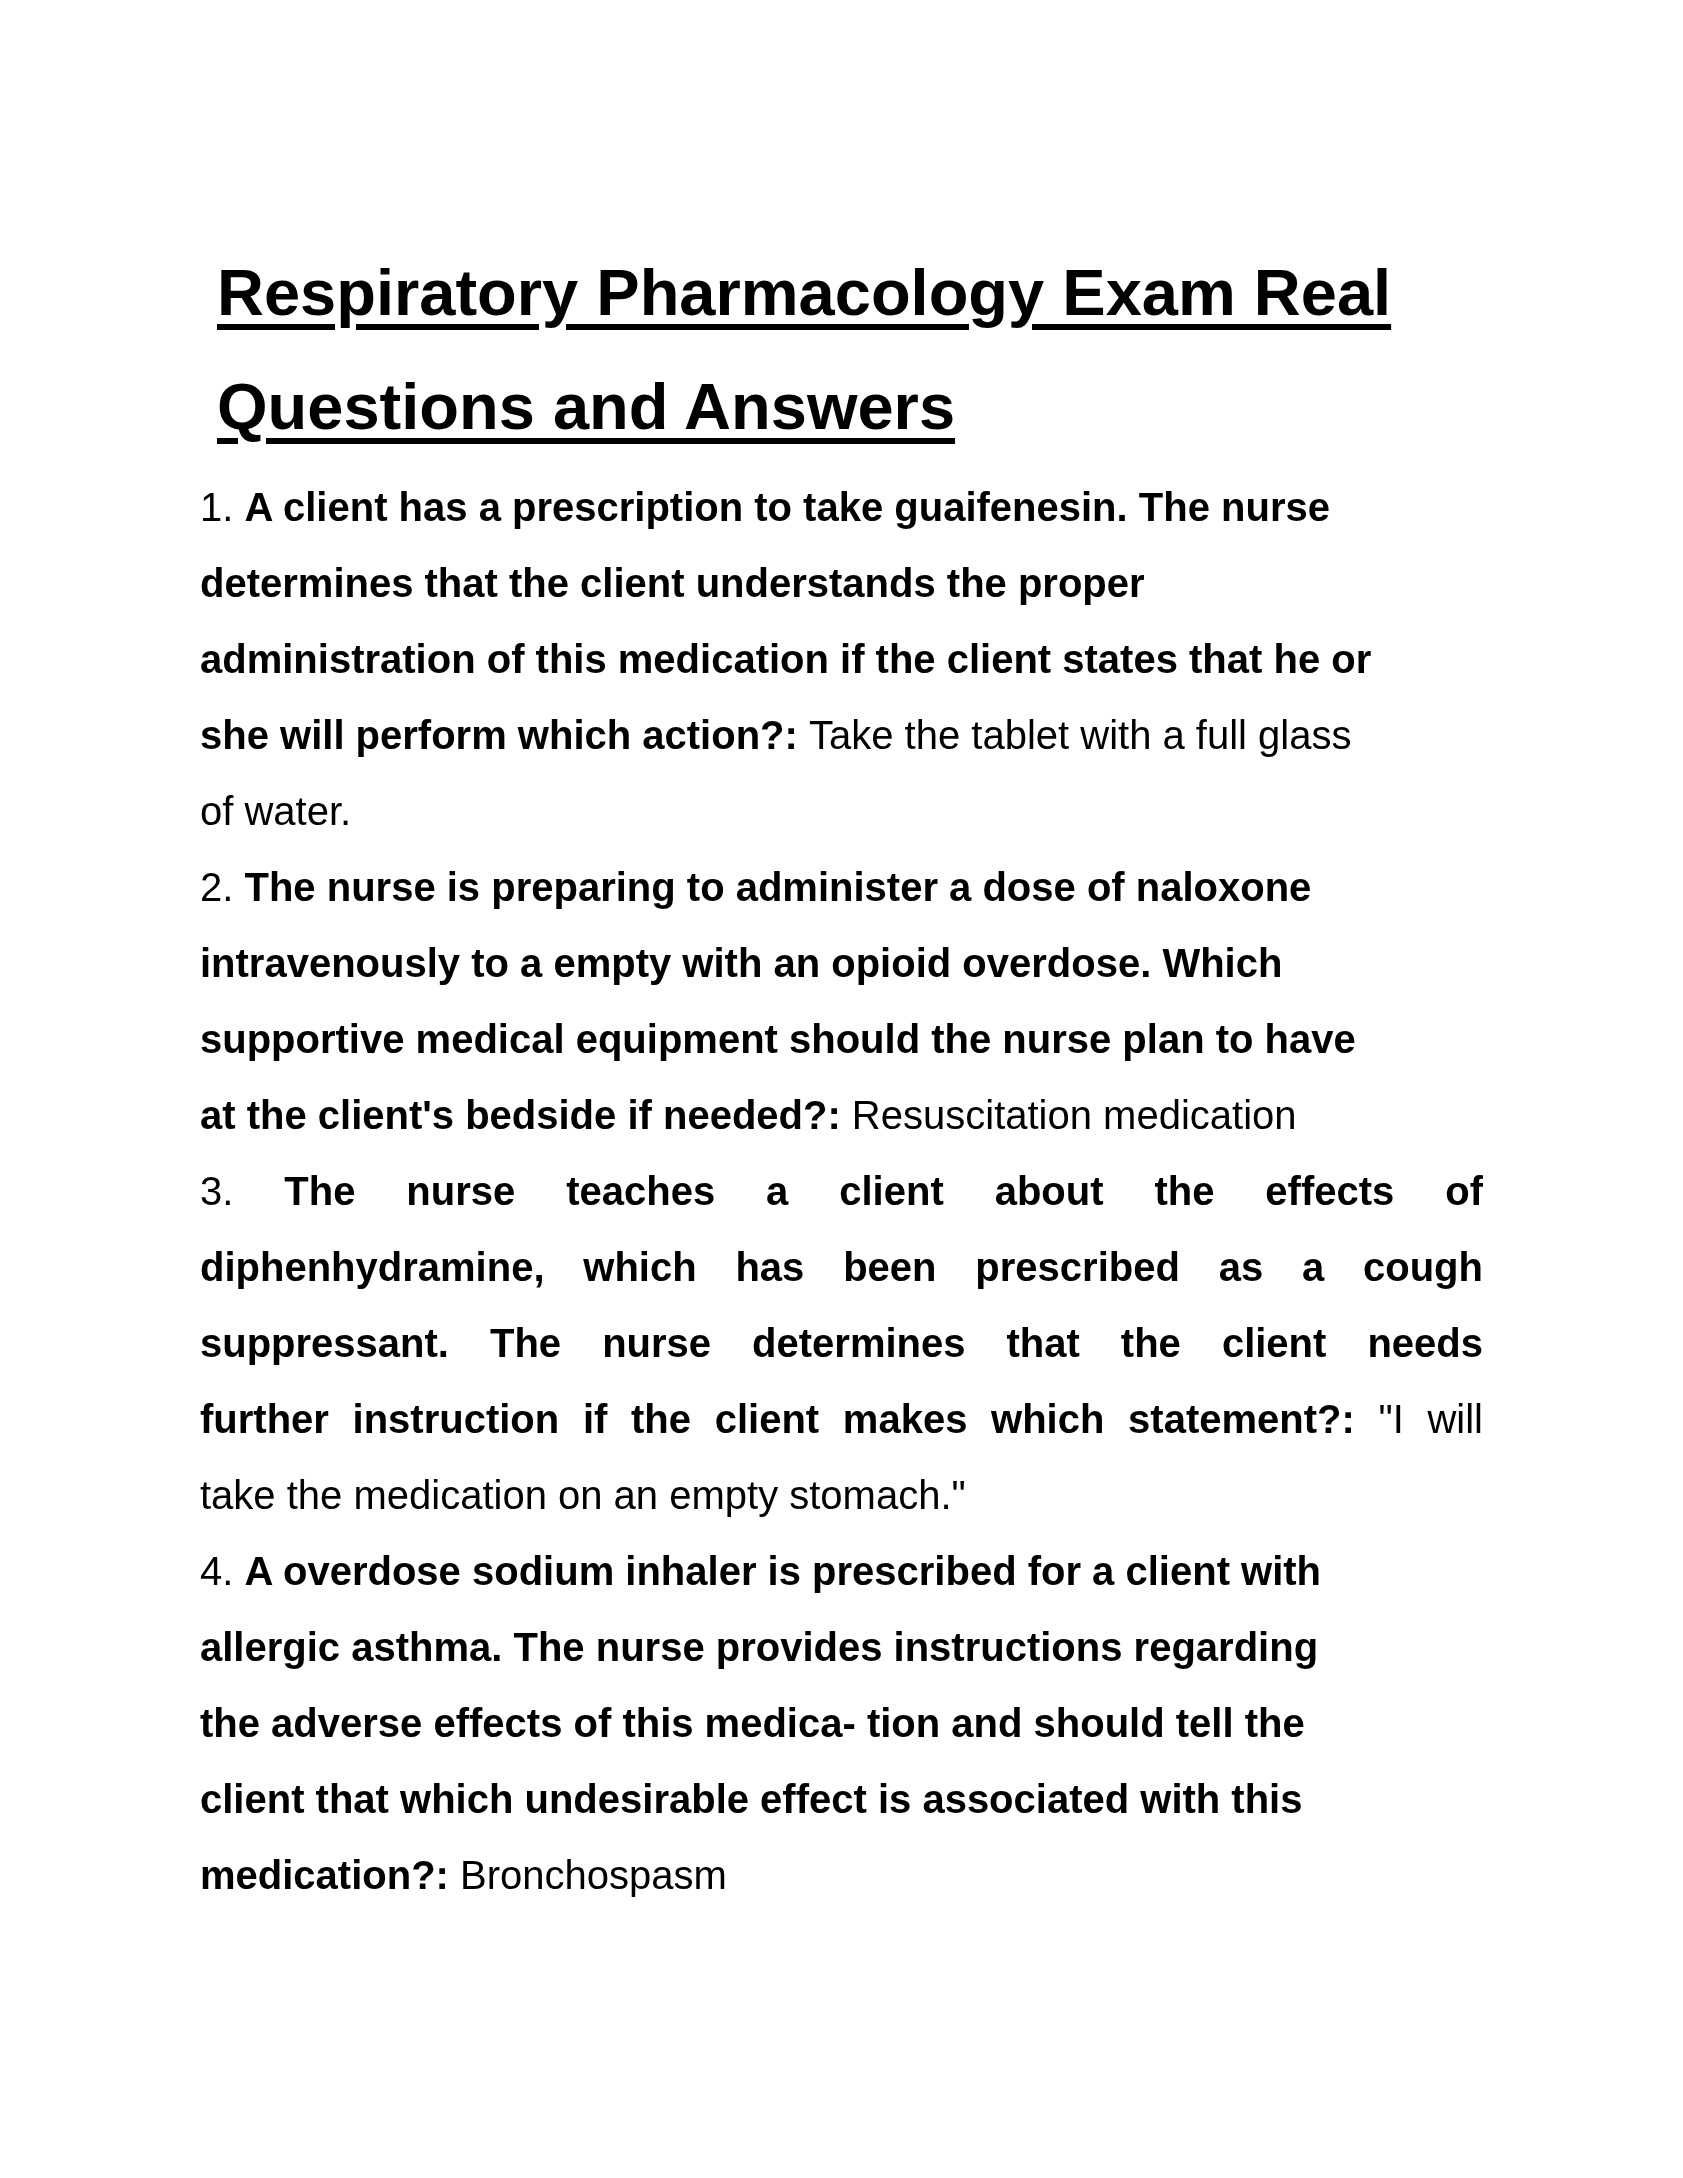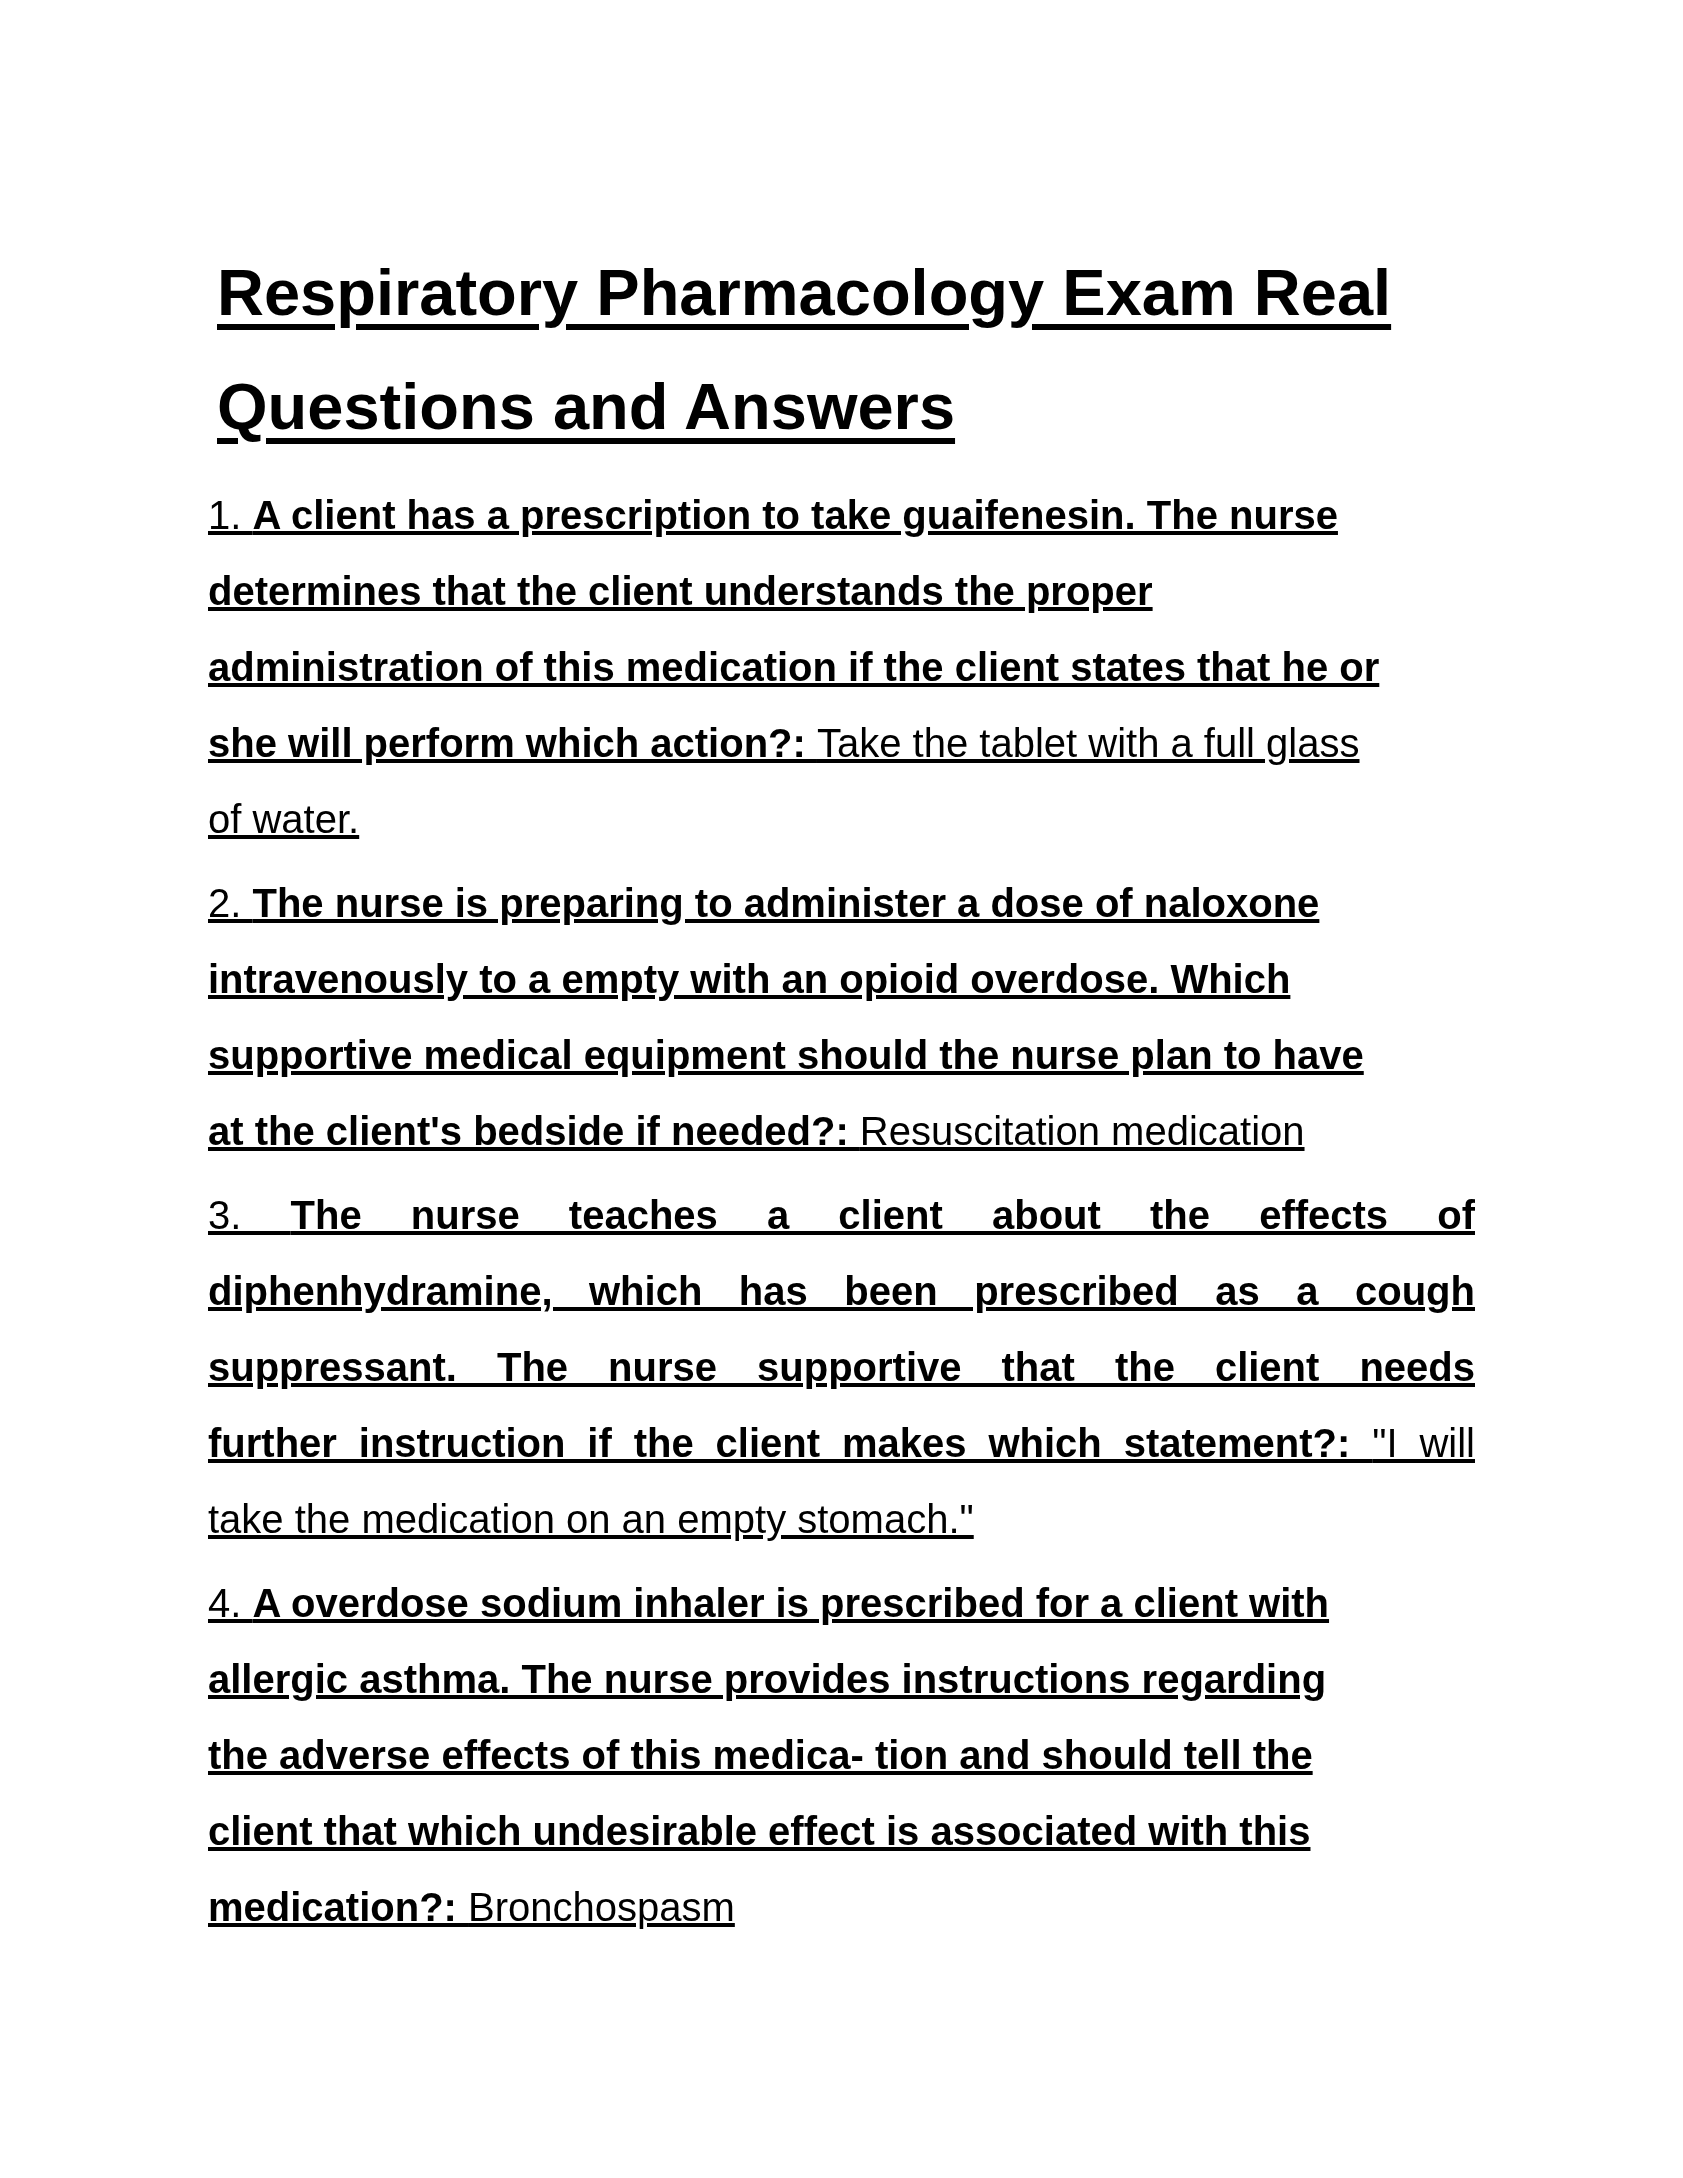--- a/index.html
+++ b/index.html
@@ -43,23 +43,22 @@
     }
     .body {
       position: absolute;
       left: 0;
       top: 469px;
       width: 1283px;
       font-size: 40px;
       line-height: 76px;
     }
     .qa {
-      margin: 8px;
+      margin: 0;
       padding: 0;
-      text-decoration: underline;
     }
     .line {
       display: block;
       white-space: nowrap;
       height: 76px;
     }
     .line.justify {
       text-align: justify;
       text-align-last: justify;
       white-space: normal;
@@ -91,21 +90,21 @@
     <div class="qa">
       <span class="line"><span class="num">2. </span><span class="q">The nurse is preparing to administer a dose of naloxone</span></span>
       <span class="line"><span class="q">intravenously to a empty with an opioid overdose. Which</span></span>
       <span class="line"><span class="q">supportive medical equipment should the nurse plan to have</span></span>
       <span class="line"><span class="q">at the client's bedside if needed?: </span><span class="a">Resuscitation medication</span></span>
     </div>
 
     <div class="qa">
       <span class="line justify"><span class="num">3. </span><span class="q">The nurse teaches a client about the effects of</span></span>
       <span class="line justify"><span class="q">diphenhydramine, which has been prescribed as a cough</span></span>
-      <span class="line justify"><span class="q">suppressant. The nurse supportive that the client needs</span></span>
+      <span class="line justify"><span class="q">suppressant. The nurse determines that the client needs</span></span>
       <span class="line justify"><span class="q">further instruction if the client makes which statement?: </span><span class="a">"I will</span></span>
       <span class="line"><span class="a">take the medication on an empty stomach."</span></span>
     </div>
 
     <div class="qa">
       <span class="line"><span class="num">4. </span><span class="q">A overdose sodium inhaler is prescribed for a client with</span></span>
       <span class="line"><span class="q">allergic asthma. The nurse provides instructions regarding</span></span>
       <span class="line"><span class="q">the adverse effects of this medica- tion and should tell the</span></span>
       <span class="line"><span class="q">client that which undesirable effect is associated with this</span></span>
       <span class="line"><span class="q">medication?: </span><span class="a">Bronchospasm</span></span>

